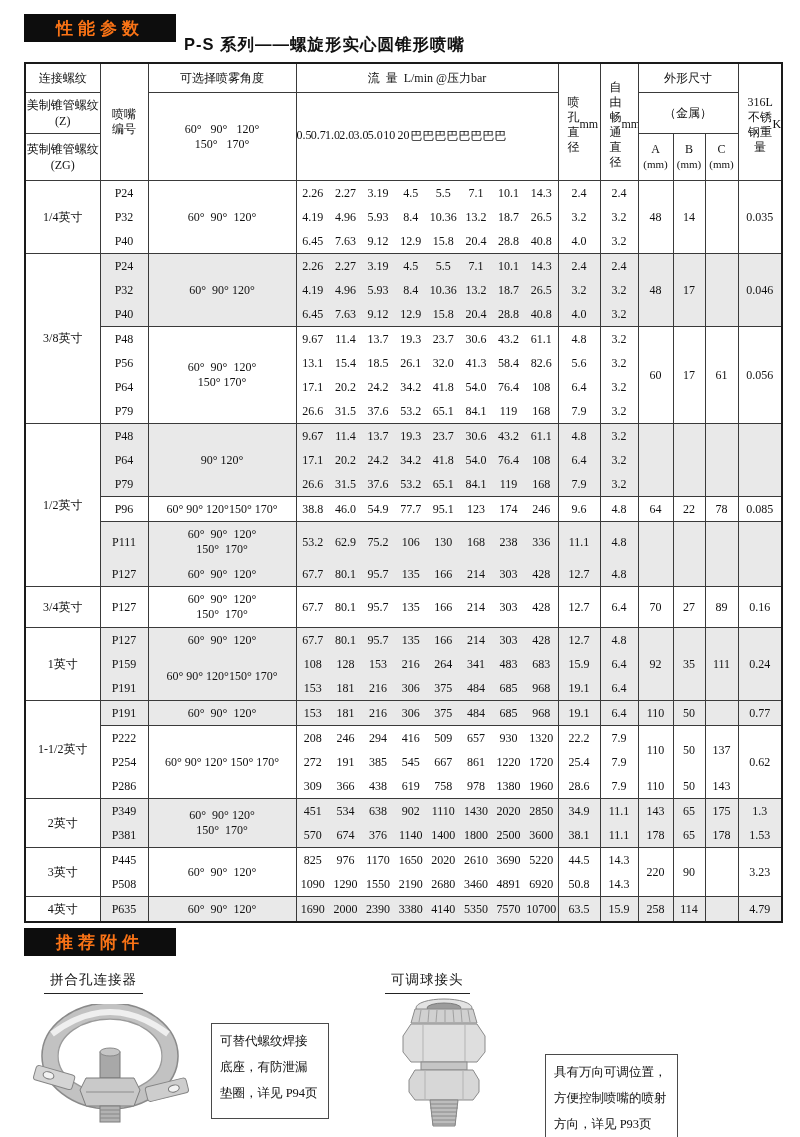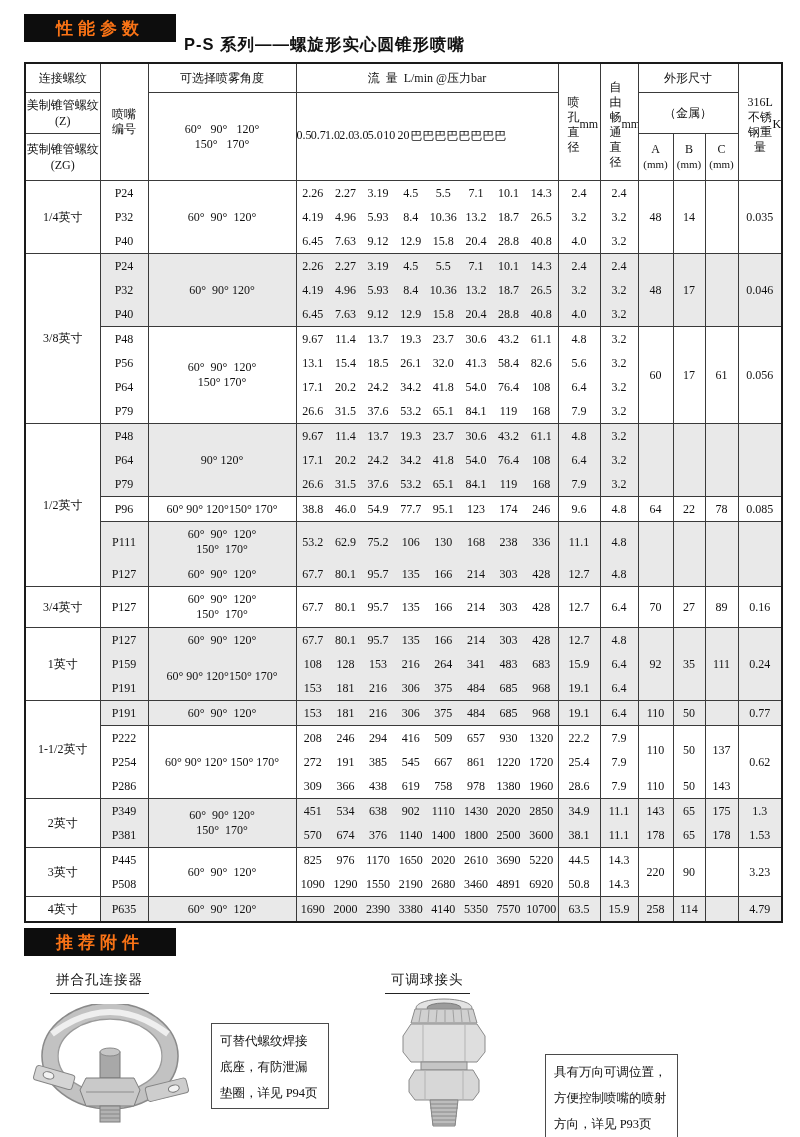--- a/index.html
+++ b/index.html
@@ -34,25 +34,25 @@
         align-items:center;padding:10px 9px 5px;box-sizing:border-box;}
   .vwrap .vt{line-height:15px;}
   .prs .pcol{display:flex;}
   .prow span{display:inline-block;width:12.5%;text-align:center;}
   .dimh div{line-height:15px;}
   .mmu{font-size:11px;}
 
   
   .acc-label{position:absolute;top:971px;font-size:13.5px;border-bottom:1px solid #222;
         padding:0 6px 4px 6px;letter-spacing:1px;}
-  #acc-label-1{left:50px;}
+  #acc-label-1{left:44px;}
   #acc-label-2{left:385px;}
   .descbox{position:absolute;border:1px solid #4a4a4a;box-sizing:border-box;
         font-size:12.5px;line-height:26px;padding:4px 8px;text-align:left;}
-  #descbox-1{left:211px;top:1023px;width:118px;height:86px;}
+  #descbox-1{left:211px;top:1023px;width:118px;height:96px;}
   #descbox-2{left:545px;top:1023px;width:133px;height:86px;margin-top:31px;}
   .illus{position:absolute;}
   #clamp-illus{left:28px;top:1004px;}
   #ball-illus{left:398px;top:994px;}
 </style>
 </head>
 <body>
 
 <div id="page">
 

